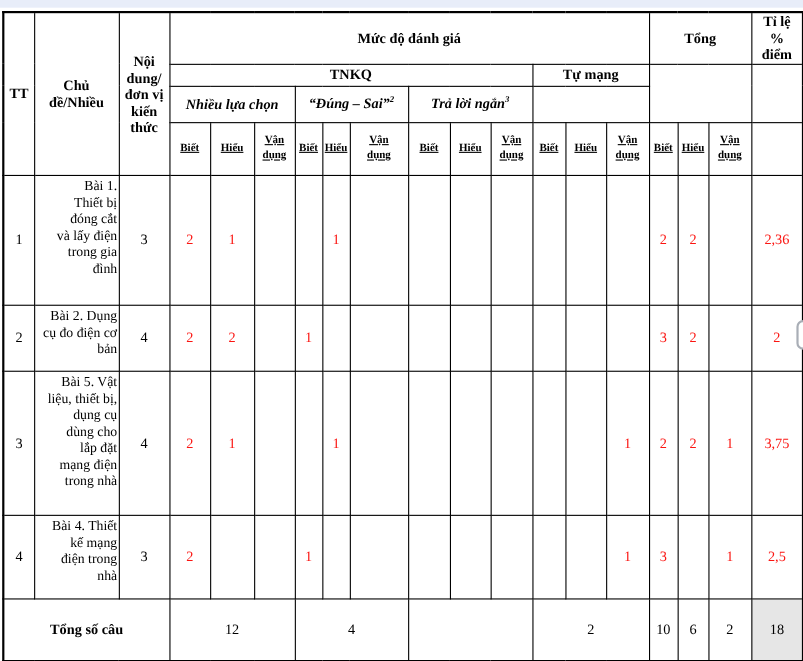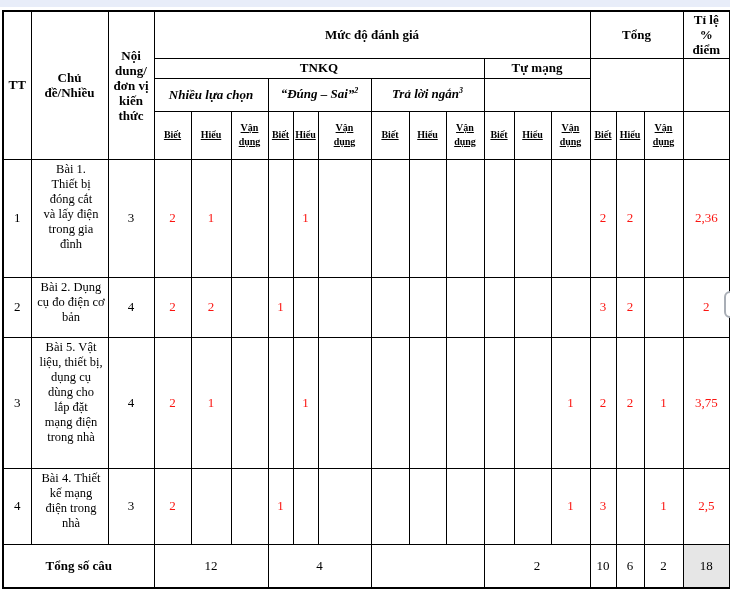--- a/index.html
+++ b/index.html
@@ -19,21 +19,21 @@
     text-align: center; vertical-align: middle;
     overflow: hidden;
     font-size: 13px;
     padding: 0 1px;
   }
   .matrix thead th { font-weight: bold; }
   .pre { white-space: pre-line; line-height: 15px; }
   .it { font-style: italic; font-weight: normal; font-size: 12px; vertical-align: top; padding-top: 3px; }
   .it sup { font-size: 8px; font-style: italic; }
   .r4 th { font-size: 10px; line-height: 14px; text-decoration: underline; }
-  td.title { text-align: center; vertical-align: top; padding: 2px 1px 0 4px; font-size: 12.5px; line-height: 15px; }
+  td.title { text-align: right; vertical-align: top; padding: 2px 1px 0 4px; font-size: 12.5px; line-height: 15px; }
   td.red { color: var(--red, #ff0000); }
   tfoot td { border-top: 2px solid #000; vertical-align: top; padding-top: 5px; }
   tfoot td.flabel { font-weight: bold; }
   tfoot td.grey { background: var(--grey, #e6e6e6); }
   .scroll-thumb {
     position: absolute; left: 724px; top: 291px;
     width: 12px; height: 27px;
     background: #fff; border: 2px solid #a9aeb6; border-radius: 6px;
   }
 </style>
@@ -213,21 +213,21 @@
         <td class="red"></td>
         <td class="red"></td>
         <td class="red">1</td>
         <td class="red">3</td>
         <td class="red"></td>
         <td class="red">1</td>
         <td class="red">2,5</td>
       </tr>
     </tbody>
     <tfoot>
-      <tr style="height:44px">
+      <tr style="height:57px">
         <td colspan="3" class="flabel">Tổng số câu</td>
         <td colspan="3">12</td>
         <td colspan="3">4</td>
         <td colspan="3"></td>
         <td colspan="3">2</td>
         <td>10</td>
         <td>6</td>
         <td>2</td>
         <td class="grey">18</td>
       </tr>

